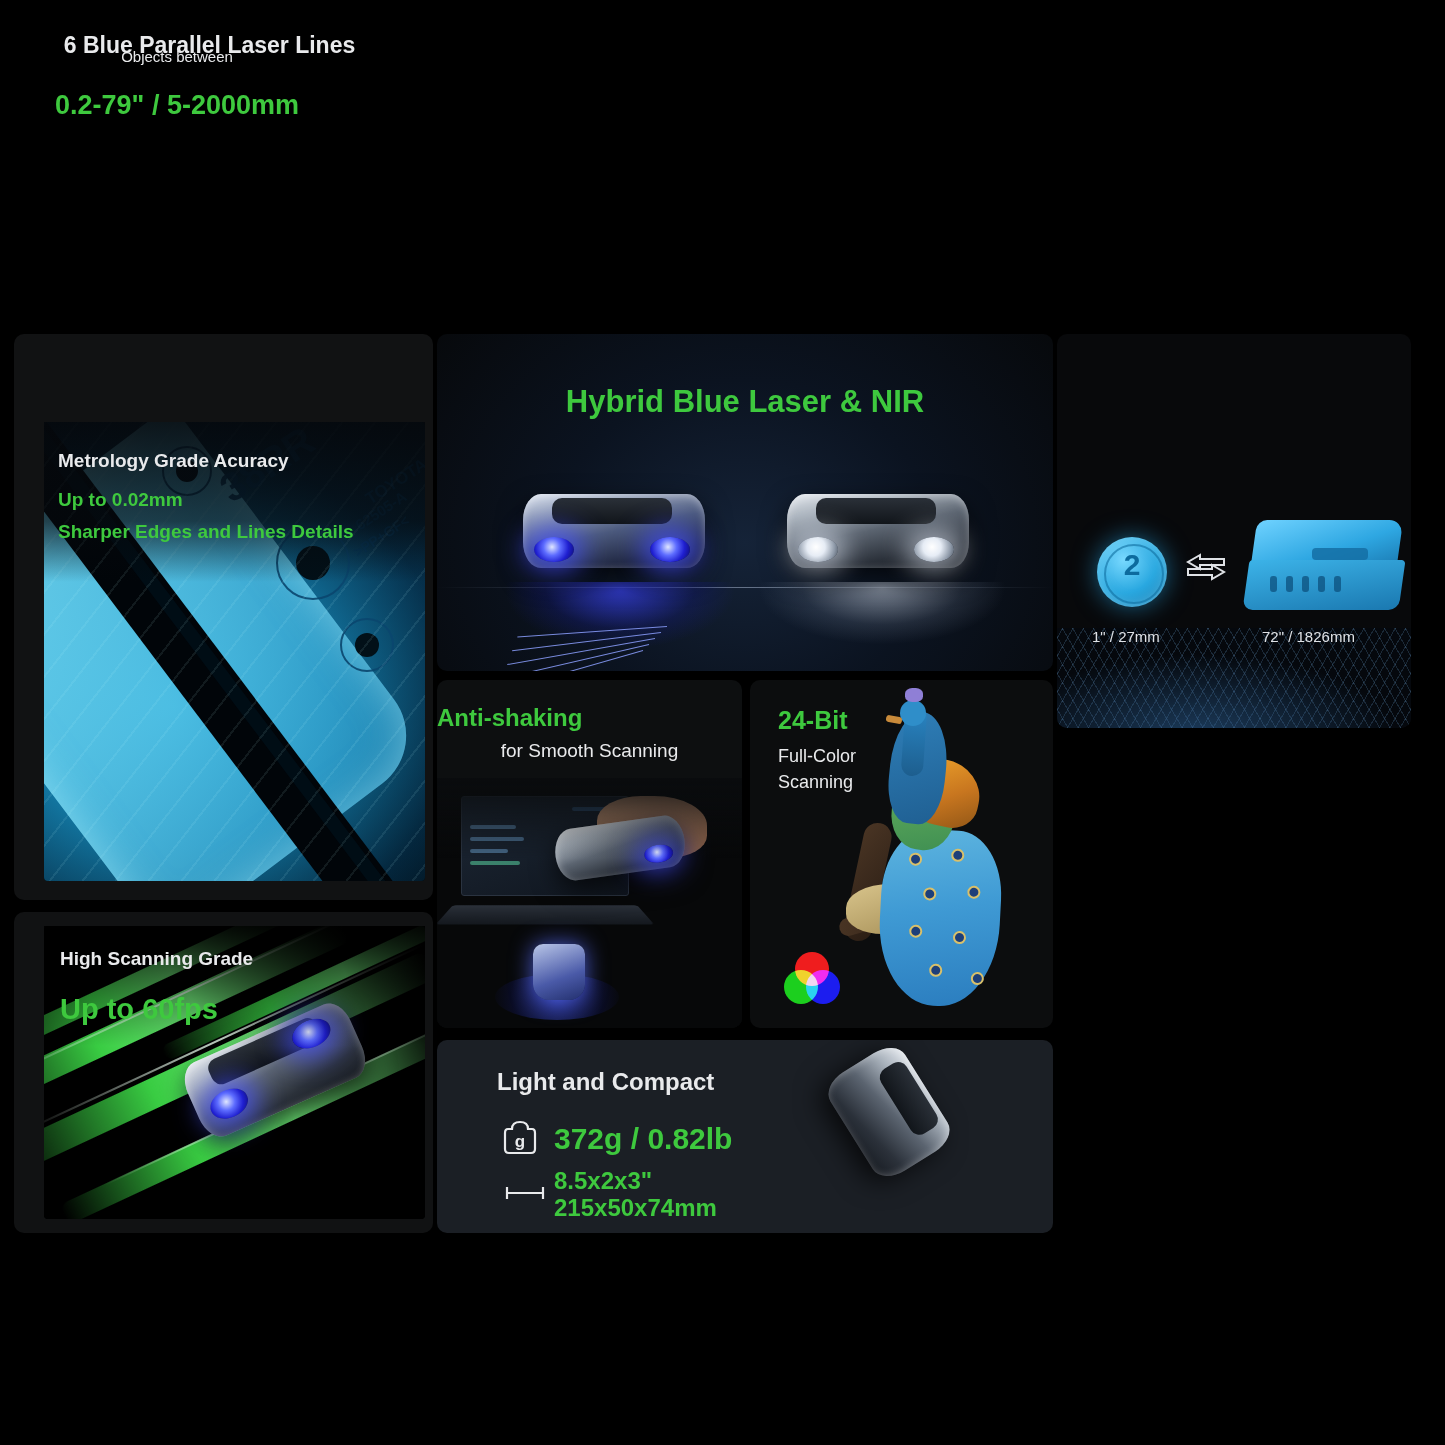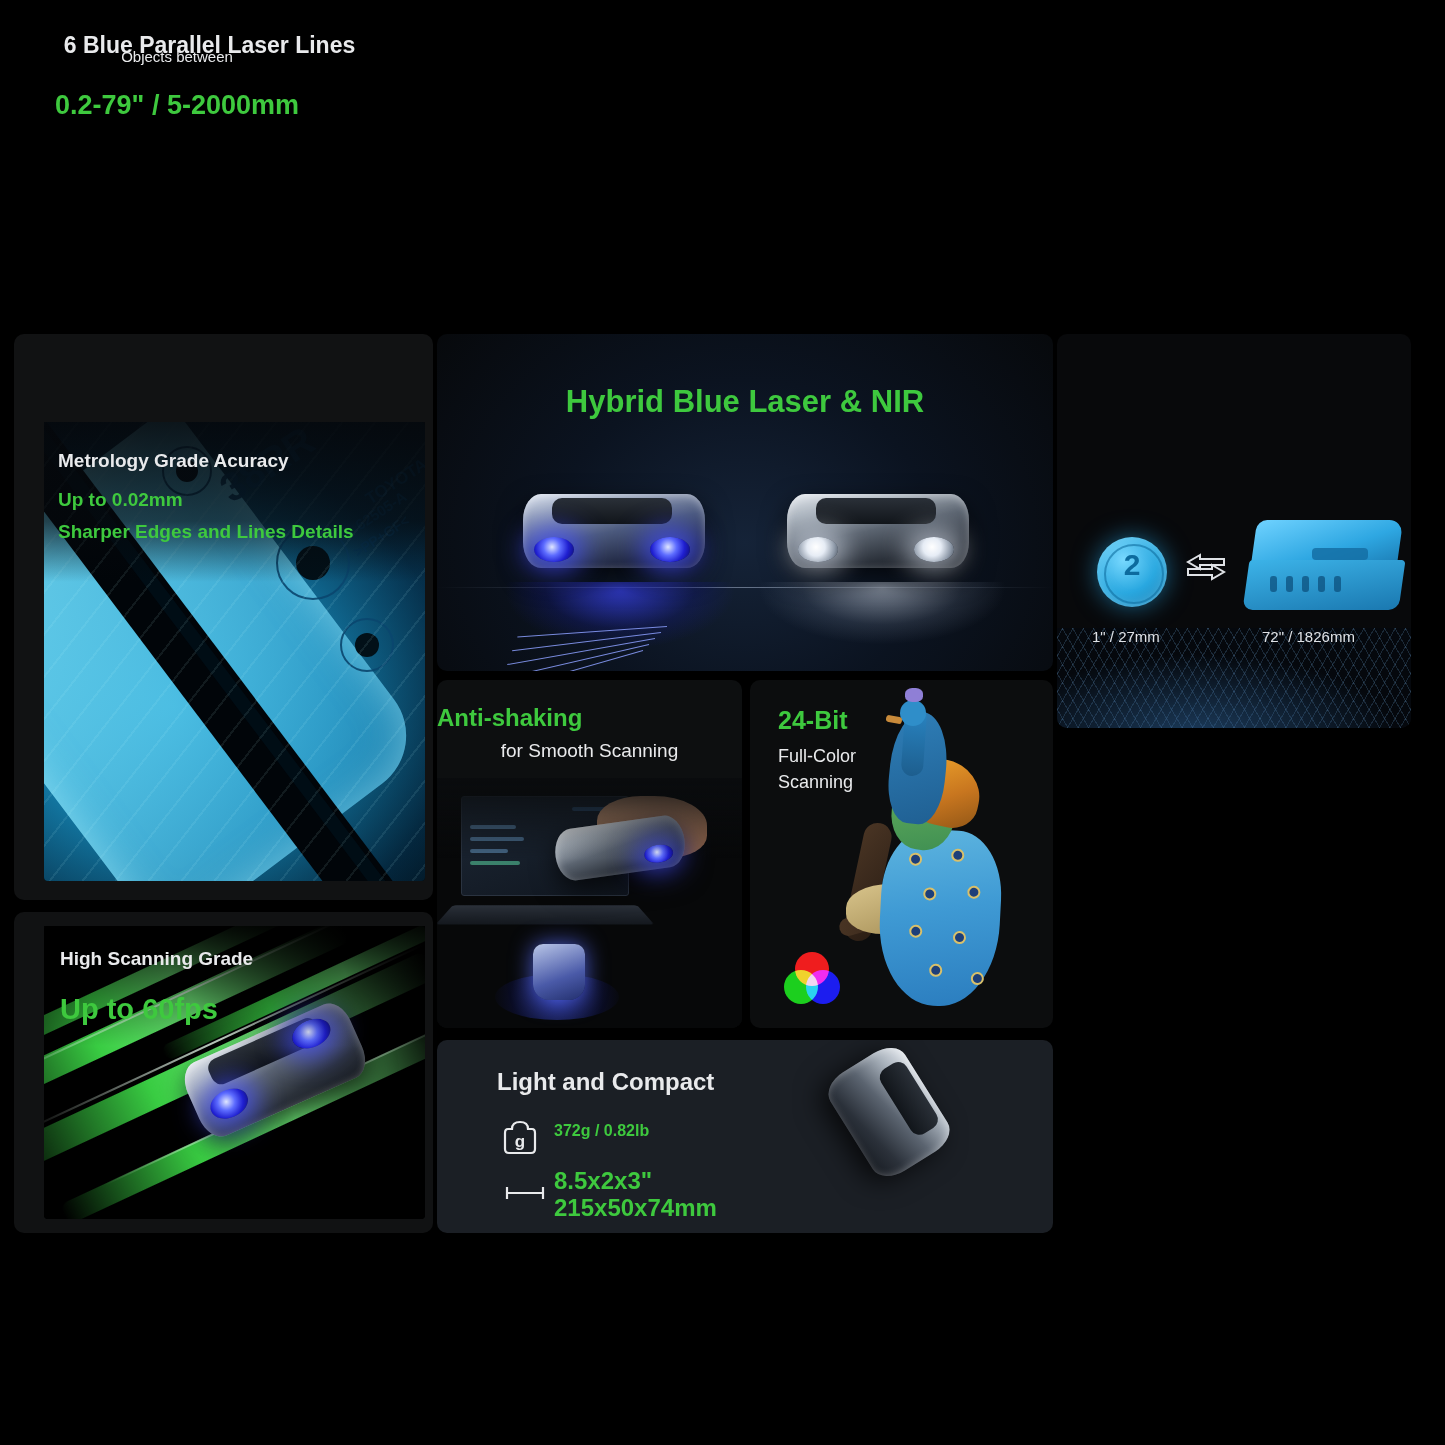--- a/index.html
+++ b/index.html
@@ -128,21 +128,21 @@
     border-radius:38% 38% 48% 48%;transform:rotate(3deg);}
   .pk-eye{position:absolute;width:9px;height:9px;border-radius:50%;background:#1d3f7a;border:2px solid #d9c06a;}
   #pk-branch{left:836px;top:812px;width:150px;height:150px;}
   .br{position:absolute;background:linear-gradient(120deg,#4a3524,#2a1d14);border-radius:14px;}
   #pk-fungus{left:846px;top:884px;width:92px;height:50px;border-radius:48% 50% 30% 40%;
     background:linear-gradient(160deg,#d9c58c,#a48d55);}
 
   #p-light{left:437px;top:1040px;width:616px;height:193px;background:#1b1f25;}
   #lc-title{position:absolute;left:60px;top:28px;font-size:24px;}
   #lc-ic1{position:absolute;left:503px;top:1118px;width:34px;height:38px;}
-  #lc-v1{position:absolute;left:554px;top:1122px;font-size:16px;}
+  #lc-v1{position:absolute;left:554px;top:1122px;font-size:30px;}
   #lc-ic2{position:absolute;left:505px;top:1186px;width:40px;height:14px;}
   #lc-v2a{position:absolute;left:554px;top:1167px;font-size:24px;}
   #lc-v2b{position:absolute;left:554px;top:1194px;font-size:24px;}
 
   
   #p-size{left:1057px;top:334px;width:354px;height:394px;background:#08090b;}
   #sz-t1{position:absolute;left:0;top:48px;width:354px;text-align:center;font-size:15px;}
   #sz-t2{position:absolute;left:0;top:90px;width:354px;text-align:center;font-size:27px;}
   #coin{position:absolute;left:1097px;top:537px;width:70px;height:70px;border-radius:50%;
     background:radial-gradient(circle at 38% 32%,#79d9ff,#29a8e0 52%,#1272a8 100%);

